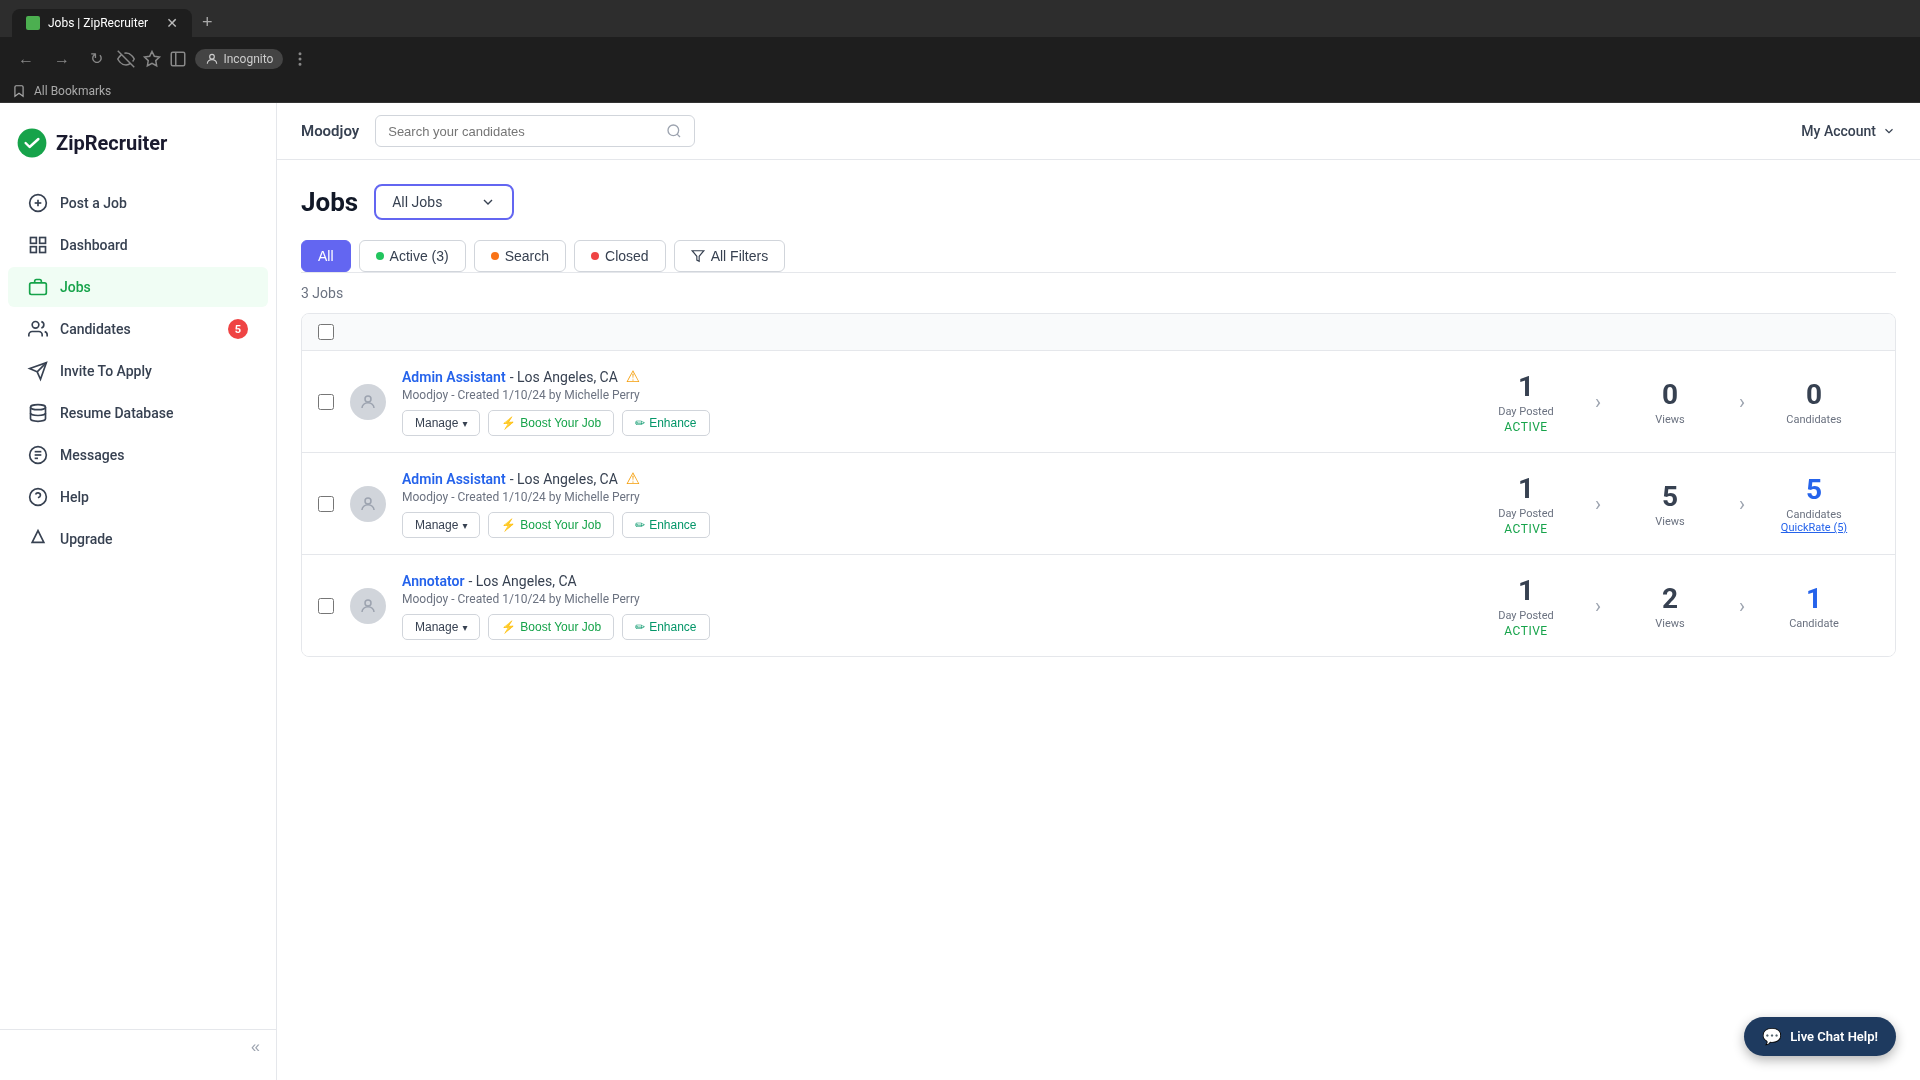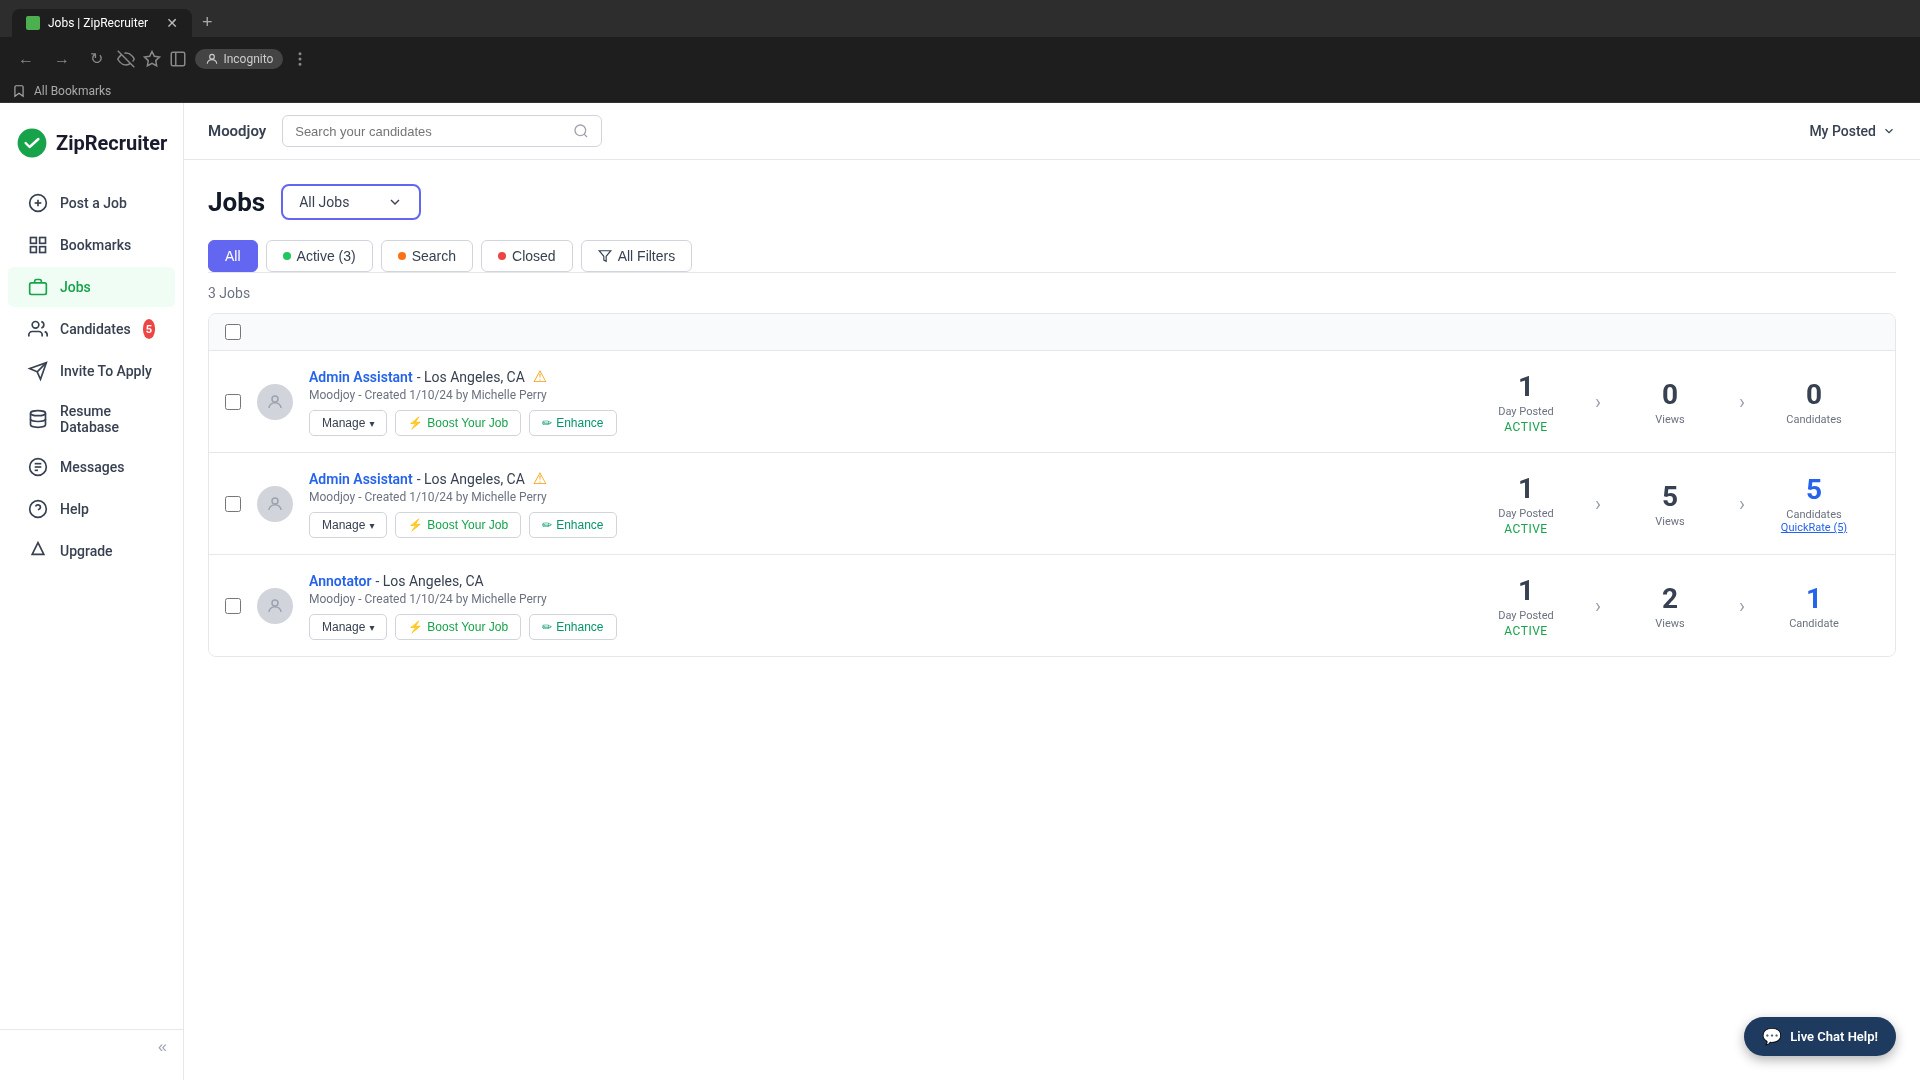--- a/index.html
+++ b/index.html
@@ -19,21 +19,21 @@
     .address-bar span { flex: 1; }
     .browser-actions { display: flex; align-items: center; gap: 8px; color: #aaa; }
     .incognito-badge { background: #444; padding: 3px 10px; border-radius: 12px; font-size: 12px; color: #ccc; display: flex; align-items: center; gap: 4px; }
     .bookmarks-bar { background: #1e1e1e; padding: 4px 12px; display: flex; align-items: center; gap: 8px; border-bottom: 1px solid #333; }
     .bookmark-item { color: #aaa; font-size: 12px; display: flex; align-items: center; gap: 4px; cursor: pointer; }
 
     
     .app { display: flex; flex: 1; overflow: hidden; background: #fff; }
 
     
-    .sidebar { width: 184px; background: #fff; border-right: 1px solid #e5e7eb; display: flex; flex-direction: column; padding: 16px 0; overflow-y: auto; }
+    .sidebar { width: 277px; background: #fff; border-right: 1px solid #e5e7eb; display: flex; flex-direction: column; padding: 16px 0; overflow-y: auto; }
     .logo { display: flex; align-items: center; gap: 8px; padding: 8px 16px 24px; }
     .logo-icon { width: 32px; height: 32px; }
     .logo-text { font-size: 20px; font-weight: 700; color: #1a1a2e; }
     .sidebar-nav { display: flex; flex-direction: column; gap: 2px; flex: 1; }
     .sidebar-item { display: flex; align-items: center; gap: 12px; padding: 10px 20px; cursor: pointer; color: #374151; font-size: 14px; font-weight: 500; border-radius: 6px; margin: 0 8px; position: relative; }
     .sidebar-item.active { background: #f0fdf4; color: #16a34a; }
     .sidebar-icon { width: 20px; height: 20px; display: flex; align-items: center; justify-content: center; flex-shrink: 0; }
     .badge { background: #ef4444; color: white; border-radius: 50%; width: 20px; height: 20px; display: flex; align-items: center; justify-content: center; font-size: 11px; font-weight: 700; margin-left: auto; }
     .sidebar-collapse { padding: 8px 16px; display: flex; justify-content: flex-end; border-top: 1px solid #e5e7eb; margin-top: auto; }
     .collapse-btn { background: none; border: none; cursor: pointer; color: #9ca3af; font-size: 16px; }
@@ -176,21 +176,21 @@
 
       <div class="sidebar-item">
         <span class="sidebar-icon">
           <svg width="20" height="20" viewBox="0 0 24 24" fill="none" stroke="currentColor" stroke-width="2">
               <rect x="3" y="3" width="7" height="7"></rect>
               <rect x="14" y="3" width="7" height="7"></rect>
               <rect x="3" y="14" width="7" height="7"></rect>
               <rect x="14" y="14" width="7" height="7"></rect>
             </svg>
         </span>
-        <span>Bookmarks</span>
+        <span>Dashboard</span>
       </div>
 
       <div class="sidebar-item active">
         <span class="sidebar-icon">
           <svg width="20" height="20" viewBox="0 0 24 24" fill="none" stroke="currentColor" stroke-width="2">
               <rect x="2" y="7" width="20" height="14" rx="2"></rect>
               <path d="M16 7V5a2 2 0 00-2-2h-4a2 2 0 00-2 2v2"></path>
             </svg>
         </span>
         <span>Jobs</span>
@@ -274,21 +274,21 @@
       <span class="company-name">Moodjoy</span>
       <div class="search-box">
         <input class="search-input" type="text" placeholder="Search your candidates" style="">
         <svg class="search-icon" width="16" height="16" viewBox="0 0 24 24" fill="none" stroke="#9ca3af" stroke-width="2">
             <circle cx="11" cy="11" r="8"></circle>
             <line x1="21" y1="21" x2="16.65" y2="16.65"></line>
           </svg>
       </div>
       <div class="topnav-right">
         <div class="my-account-btn">
-          <span>My Posted</span>
+          <span>My Account</span>
           <svg width="14" height="14" viewBox="0 0 24 24" fill="none" stroke="currentColor" stroke-width="2">
               <polyline points="6 9 12 15 18 9"></polyline>
             </svg>
         </div>
       </div>
     </div>
 
     <div class="content">
 
       <div class="page-header">

